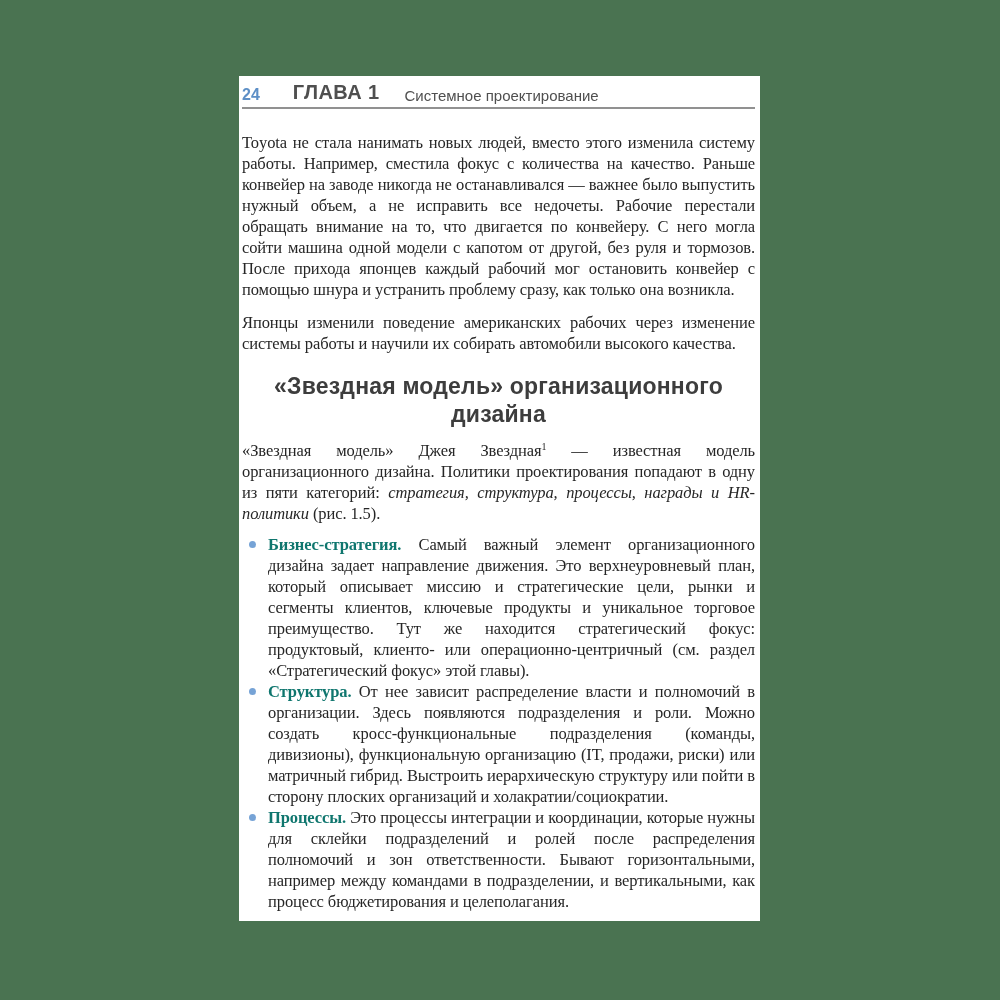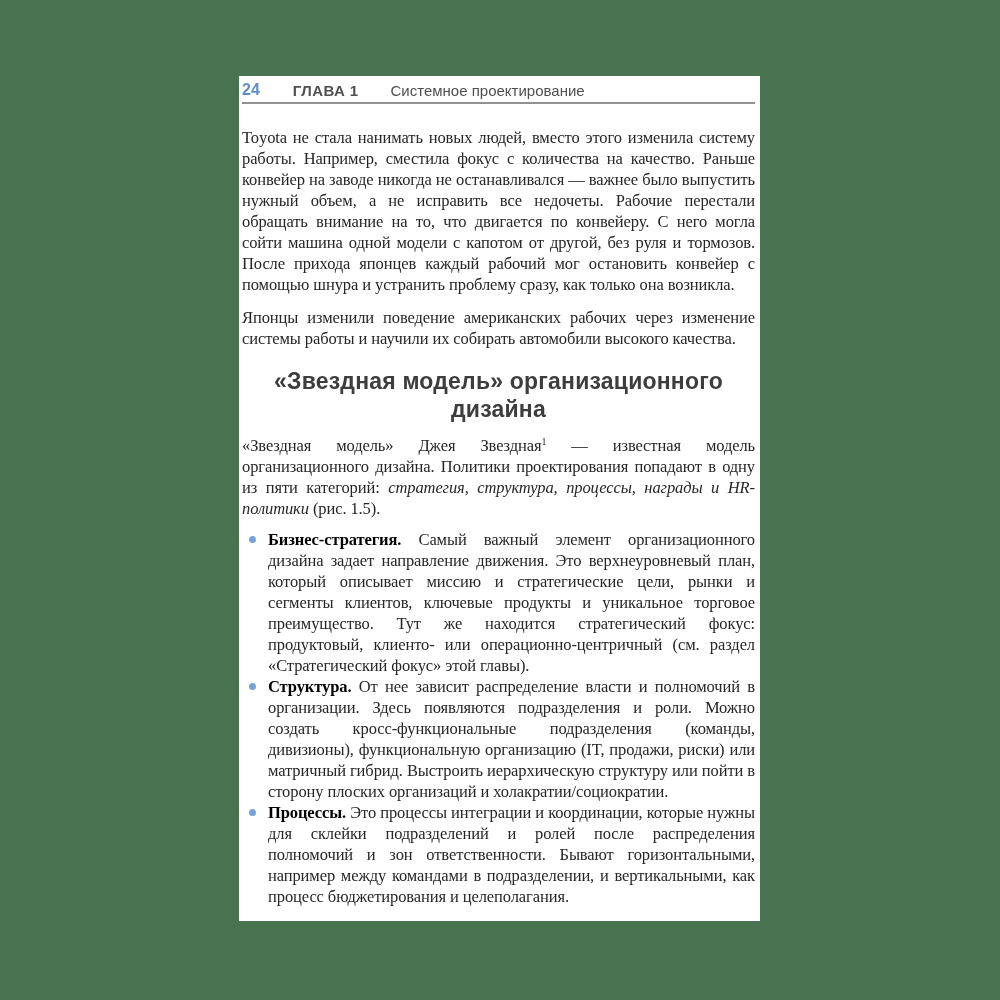--- a/index.html
+++ b/index.html
@@ -18,22 +18,22 @@
     box-sizing: border-box;
     padding: 3px 5px 0 3px;
   }
   .hdr {
     display: flex;
     align-items: flex-end;
     font-family: "Liberation Sans", sans-serif;
     padding-top: 2px;
   }
   .pagenum { color: #5d8fc6; font-weight: bold; font-size: 16px; }
-  .chlabel { margin-left: 33px; font-weight: bold; font-size: 15px; color: #4f4f4f; letter-spacing: 0.4px; }
-  .chtitle { margin-left: 32px; font-size: 15px; color: #4f4f4f; }
+  .chlabel { margin-left: 33px; font-weight: bold; font-size: 20px; color: #4f4f4f; letter-spacing: 0.4px; }
+  .chtitle { margin-left: 25px; font-size: 15px; color: #4f4f4f; }
   .rule { height: 0; border-bottom: 2px solid #919191; margin-top: 3px; }
   p.bodytext {
     font-size: 16.5px; line-height: 21px; color: #262626;
     text-align: justify; margin: 12px 0 0 0; letter-spacing: -0.1px;
   }
   p.first { margin-top: 23px; }
   h1.heading {
     font-family: "Liberation Sans", sans-serif;
     font-size: 23px; line-height: 28px; font-weight: bold;
     color: #3d3d3d; margin: 18px 0 0 0; letter-spacing: 0.2px; text-align: center;
@@ -45,21 +45,21 @@
     position: relative; padding-left: 26px; 
     font-size: 16.5px; line-height: 21px; color: #262626;
     text-align: justify; letter-spacing: -0.1px;
   }
   ul.bullets li:first-child { margin-top: 10px; }
   .dot {
     position: absolute; left: 7px; top: 7px;
     width: 7px; height: 7px; border-radius: 50%;
     background: #76a3d6;
   }
-  .lead { font-weight: bold; color: #000000; }
+  .lead { font-weight: bold; color: #0f766e; }
   .footnote { position: absolute; left: 3px; bottom: 3px; }
   .fn-rule { width: 110px; border-top: 1.5px solid #5a5a5a; margin-bottom: 5px; }
   .fn { font-size: 13.5px; color: #262626; margin: 0; }
   .fn .fnmark { font-size: 9.5px; vertical-align: super; margin-right: 9px; }
 </style>
 </head>
 <body>
 
 <div class="page">
 

